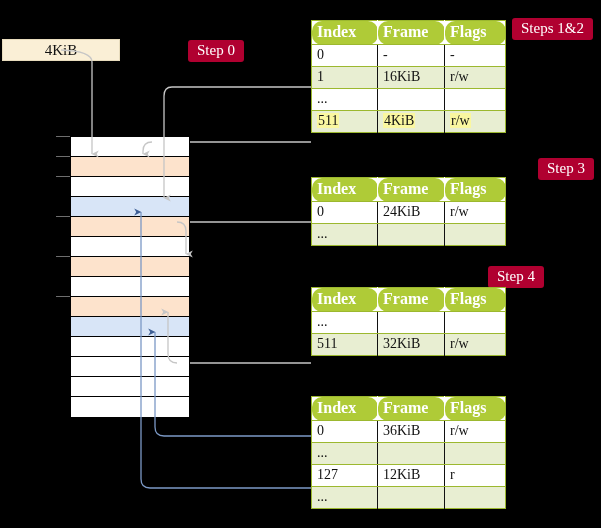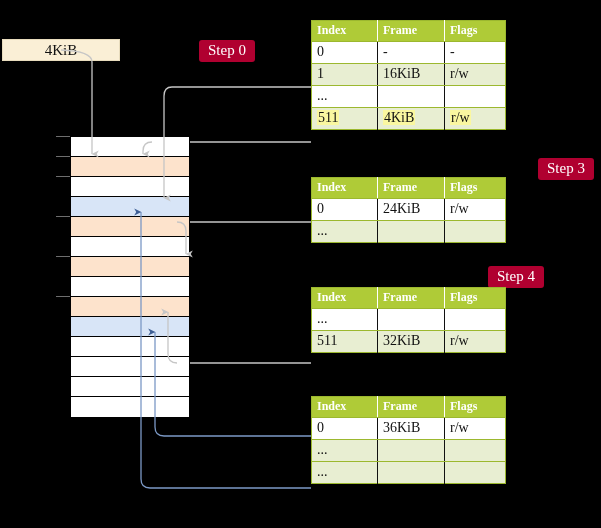--- a/index.html
+++ b/index.html
@@ -55,26 +55,27 @@
     background: #FFFFFF;
     font-family: "Liberation Serif", serif;
     font-size: 14px;
     box-sizing: border-box;
     border: 1px solid #9CB82F;
   }
   .ptable th {
     background: #AFCB37;
     color: #FFFFFF;
     font-weight: bold;
-    font-size: 12px;
+    font-size: 16px;
     text-align: left;
     padding: 2px 5px 3px 5px;
     border-right: 1px solid #FFFFFF;
     border-bottom: 1px solid #9CB82F;
     white-space: nowrap;
+    border-radius: 10px;
   }
   .ptable th:last-child { border-right: none; }
   .ptable td {
     color: #111111;
     padding: 2px 5px 3px 5px;
     border-right: 1px solid #111111;
     border-bottom: 1px solid #9CB82F;
     height: 18px;
     white-space: nowrap;
     box-sizing: border-box;
@@ -129,21 +130,22 @@
     pointer-events: none;
   }
 </style>
 </head>
 <body>
 
 <div id="stage">
 
   <div class="cream-box" id="cream-box" style="left: 2px; top: 39px; width: 118px; height: 22px;">4KiB</div>
 
-  <div class="step-badge" id="badge-0" style="left: 188px; top: 40px; margin-left: 11px;">Step 0</div>
+  <div class="step-badge" id="badge-0" style="left: 188px; top: 40px;">Step 0</div>
+  <div class="step-badge" id="badge-1" style="left: 512px; top: 18px;">Steps 1&amp;2</div>
   <div class="step-badge" id="badge-2" style="left: 520px; top: 158px; margin-left: 18px;">Step 3</div>
   <div class="step-badge" id="badge-3" style="left: 488px; top: 266px;">Step 4</div>
 
   <div id="memcol" style="left: 70px; top: 136px; width: 120px; height: 280px;">
       <div class="memrow" style="top: 0px; width: 118px; height: 20px;"></div>
       <div class="memrow peach" style="top: 20px; width: 118px; height: 20px;"></div>
       <div class="memrow" style="top: 40px; width: 118px; height: 20px;"></div>
       <div class="memrow blue" style="top: 60px; width: 118px; height: 20px;"></div>
       <div class="memrow peach" style="top: 80px; width: 118px; height: 20px;"></div>
       <div class="memrow" style="top: 100px; width: 118px; height: 20px;"></div>
@@ -251,20 +253,25 @@
           <tr class="plain">
             <td class="col-index">0</td>
             <td class="col-frame">36KiB</td>
             <td class="col-flags">r/w</td>
           </tr>
           <tr class="alt">
             <td class="col-index">...</td>
             <td class="col-frame">&nbsp;</td>
             <td class="col-flags">&nbsp;</td>
           </tr>
+          <tr class="plain">
+            <td class="col-index">127</td>
+            <td class="col-frame">12KiB</td>
+            <td class="col-flags">r</td>
+          </tr>
           <tr class="alt">
             <td class="col-index">...</td>
             <td class="col-frame">&nbsp;</td>
             <td class="col-flags">&nbsp;</td>
           </tr>
         </tbody>
       </table>
     </div>
 
   <svg id="wires" viewBox="0 0 601 528" xmlns="http://www.w3.org/2000/svg">

